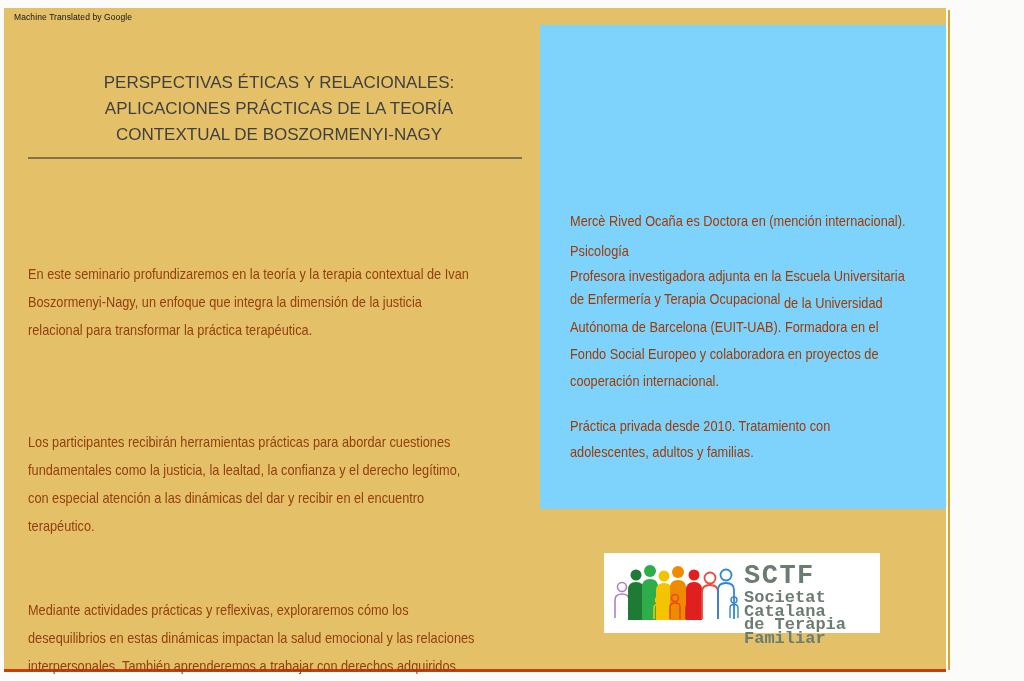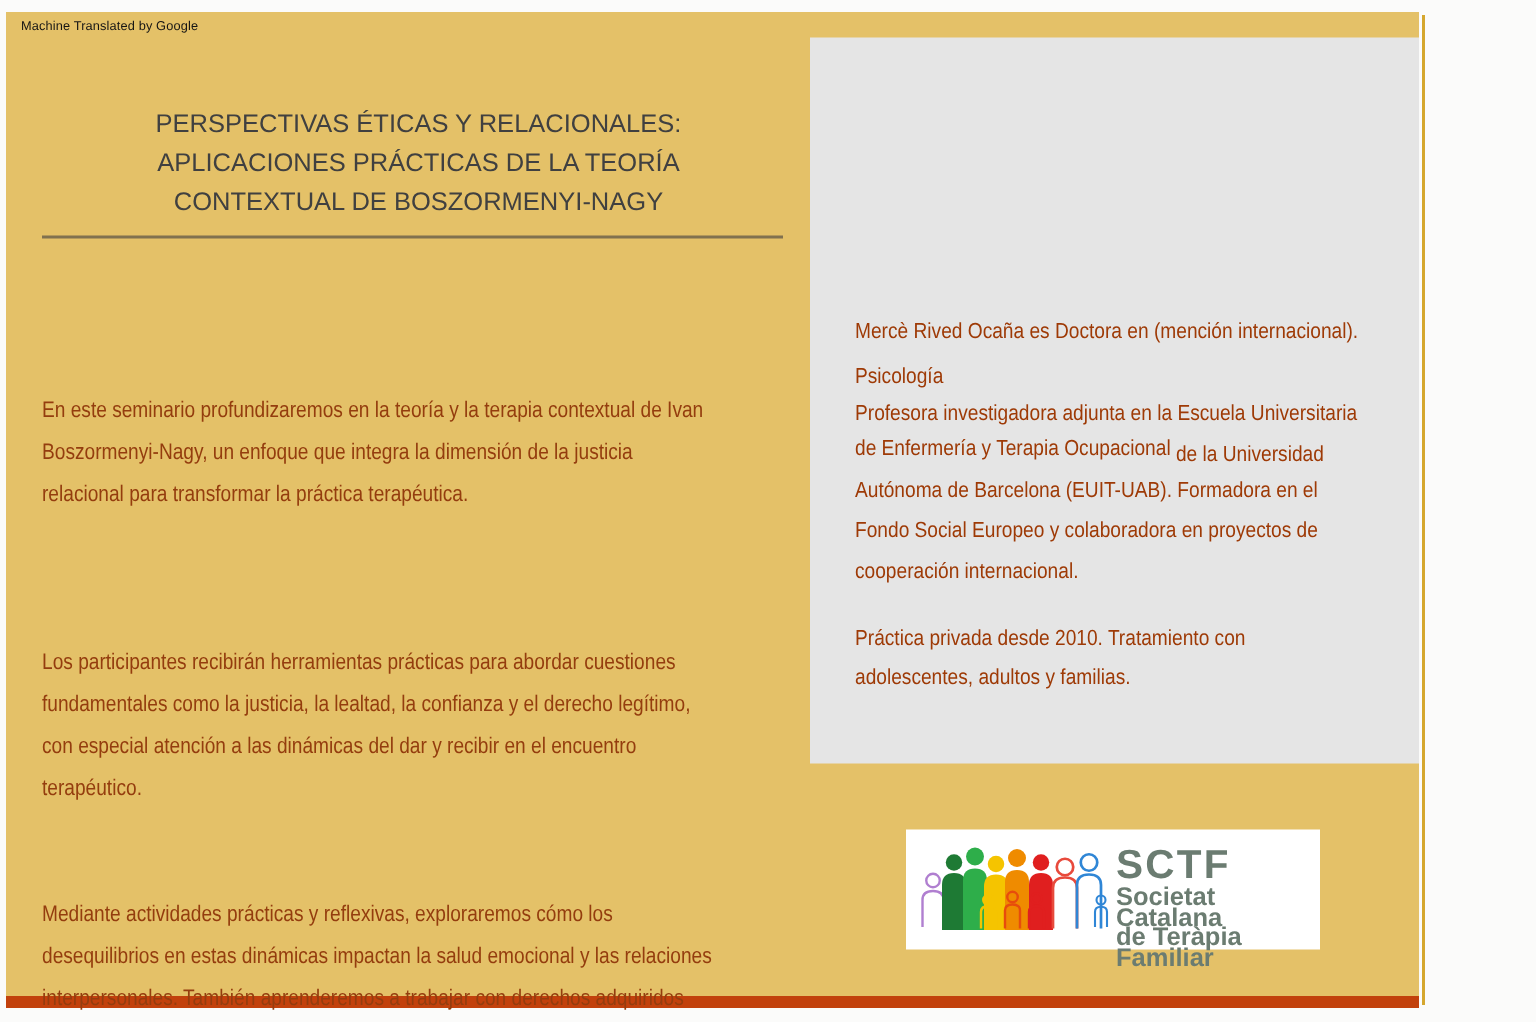--- a/index.html
+++ b/index.html
@@ -7,21 +7,21 @@
   body {
     position:relative;
     background:#fbfbfa;
     font-family:"Liberation Sans", sans-serif;
     overflow:hidden;
   }
   .page {
     position:absolute; left:4px; top:8px;
     width:942px; height:664px;
     background:#e4c168;
-    border-bottom:8px solid #c2410c;
+    border-bottom:3px solid #c2410c;
     padding-left:24px;
   }
   .page-edge-right {
     position:absolute; left:948px; top:10px;
     width:2px; height:660px;
     background:#d5a72e;
   }
   .machine-translated {
     position:absolute; left:10px; top:4px;
     font-size:8.5px; color:#141414; letter-spacing:0.1px;
@@ -43,21 +43,21 @@
     font-size:15px; line-height:28px;
     color:#943d0e;
     white-space:pre;
     transform:scaleX(0.85); transform-origin:0 0;
   }
   .left-body .para2 { margin-top:28px; }
   .left-body .para3 { margin-top:0; }
   .right-panel {
     position:absolute; left:536px; top:17px;
     width:406px; height:484px;
-    background:#e5e5e5;
+    background:#7dd3fc;
   }
   .bio {
     position:absolute; left:30px; top:0;
     width:420px;
     font-size:14.5px; color:#9e3a06;
     white-space:pre;
     transform:scaleX(0.88); transform-origin:0 0;
   }
   .bio > div { position:absolute; left:0; }
   .bio-l1 { top:188px; }
@@ -74,20 +74,21 @@
     width:276px; height:80px;
     background:#ffffff;
   }
   .logo-people {
     position:absolute; left:8px; top:9px;
     width:128px; height:62px;
   }
   .logo-text {
     position:absolute; left:140px; top:10px;
     color:#6b7c71;
+    font-family:Liberation Mono, monospace;
   }
   .sctf-acronym {
     font-size:27px; font-weight:bold; line-height:27px; letter-spacing:1.5px;
   }
   .sctf-name {
     font-size:17px; font-weight:bold; line-height:13.5px; margin-top:1px;
     white-space:pre-line;
   }
 </style>
 </head>

